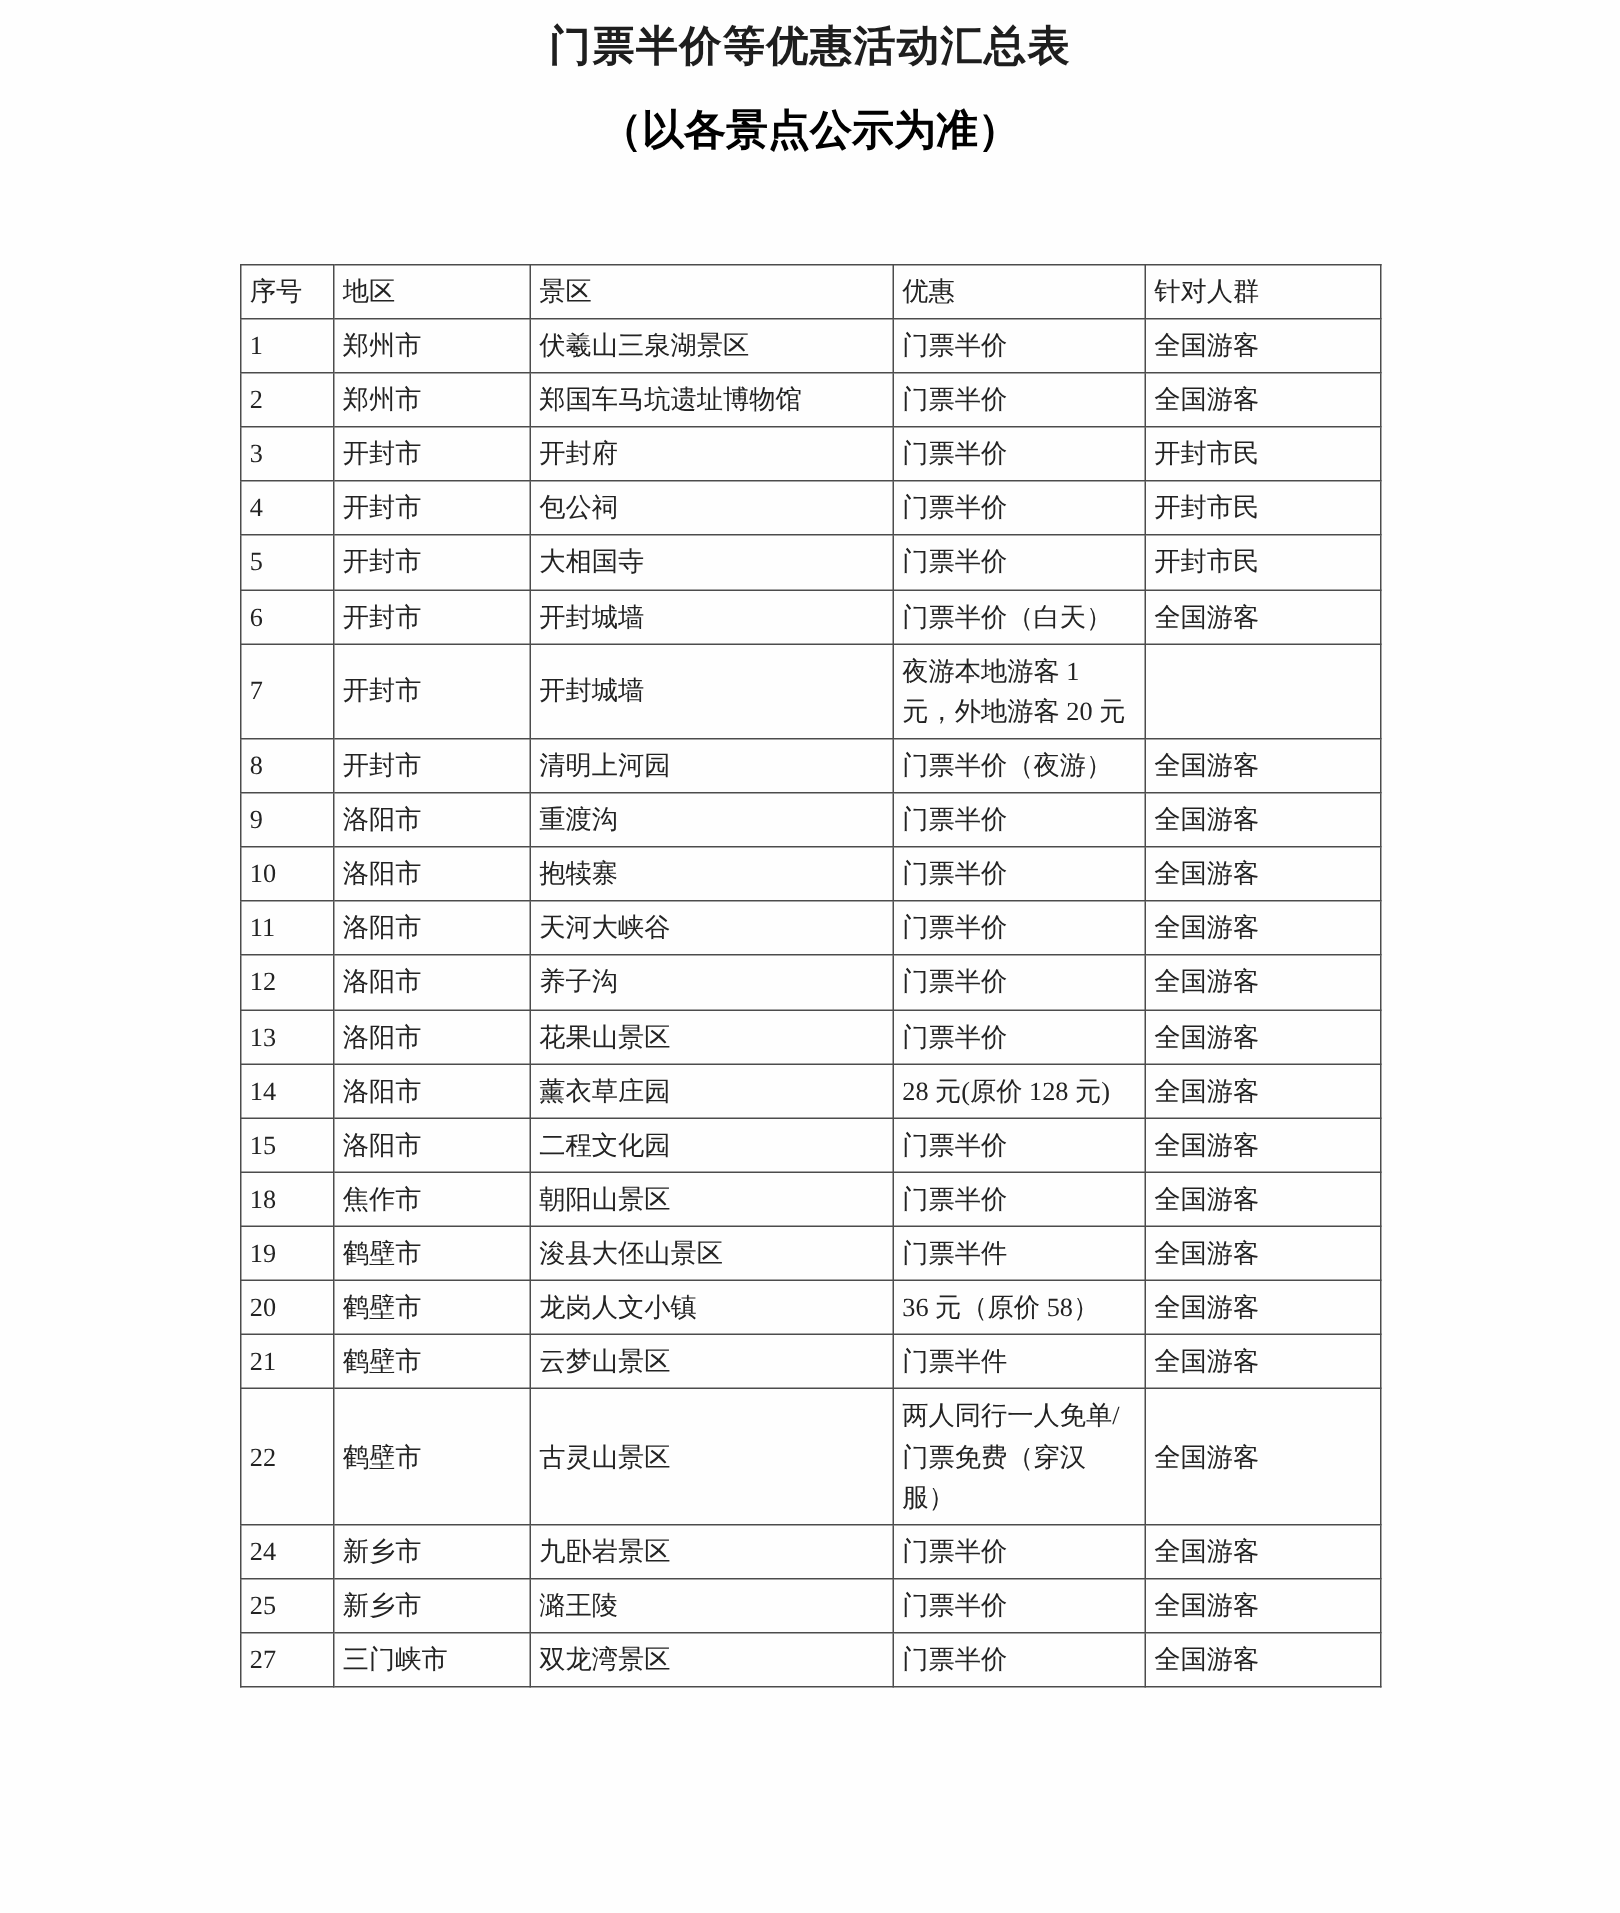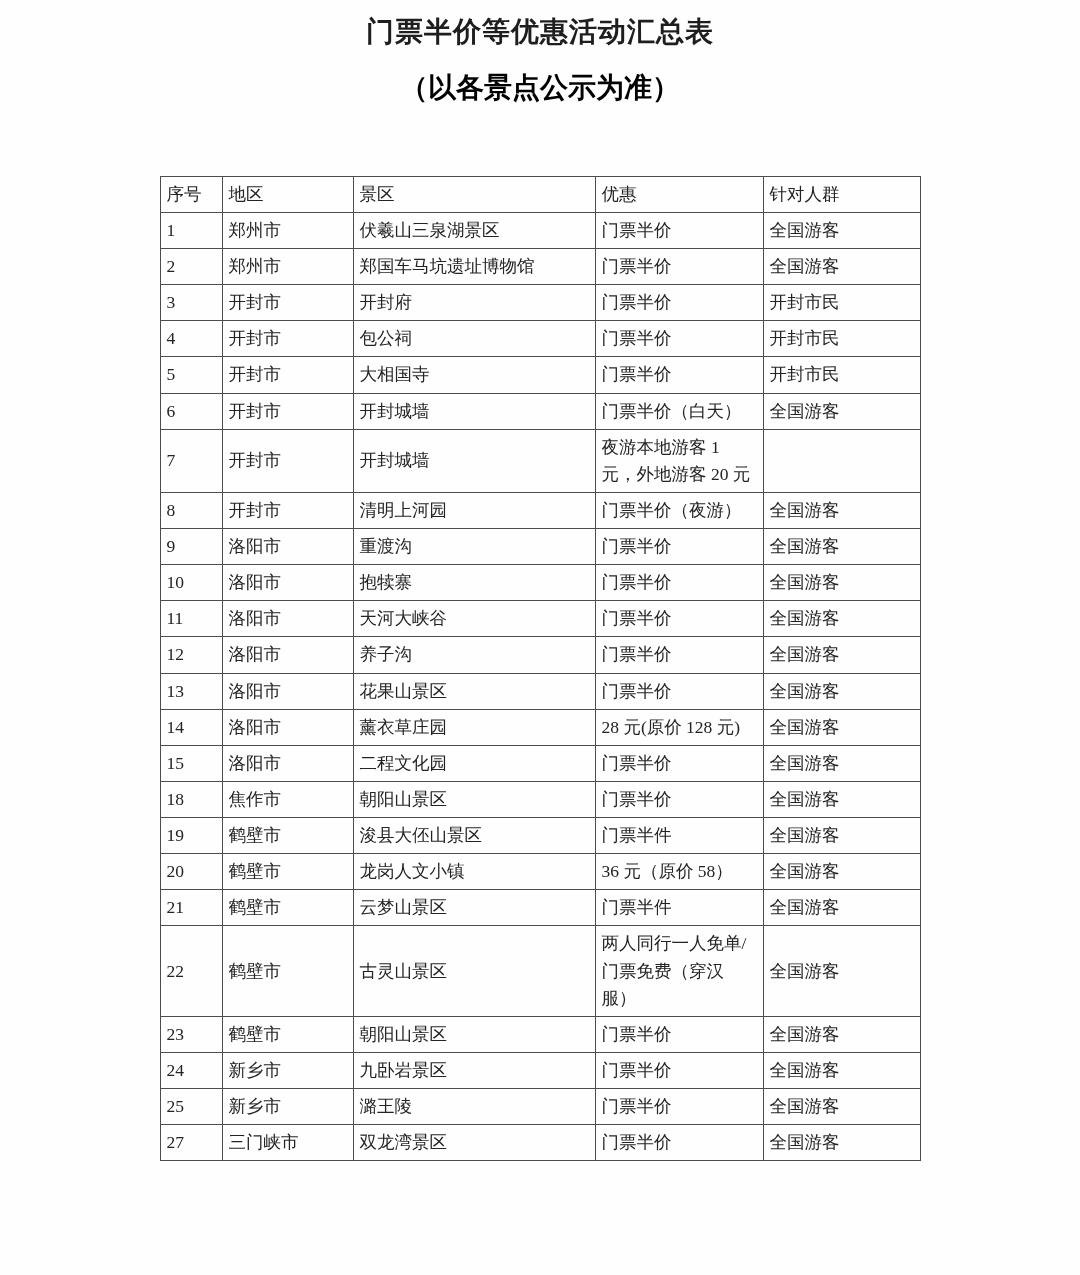--- a/index.html
+++ b/index.html
@@ -228,27 +228,20 @@
           <td>全国游客</td>
         </tr>
         <tr>
           <td>22</td>
           <td>鹤壁市</td>
           <td>古灵山景区</td>
           <td>两人同行一人免单/门票免费（穿汉服）</td>
           <td>全国游客</td>
         </tr>
         <tr>
-          <td>23</td>
-          <td>鹤壁市</td>
-          <td>朝阳山景区</td>
-          <td>门票半价</td>
-          <td>全国游客</td>
-        </tr>
-        <tr>
           <td>24</td>
           <td>新乡市</td>
           <td>九卧岩景区</td>
           <td>门票半价</td>
           <td>全国游客</td>
         </tr>
         <tr>
           <td>25</td>
           <td>新乡市</td>
           <td>潞王陵</td>

